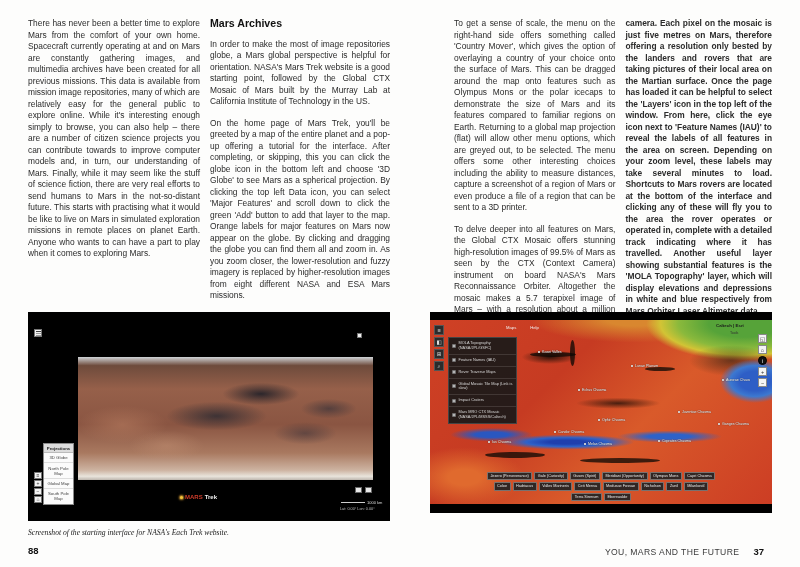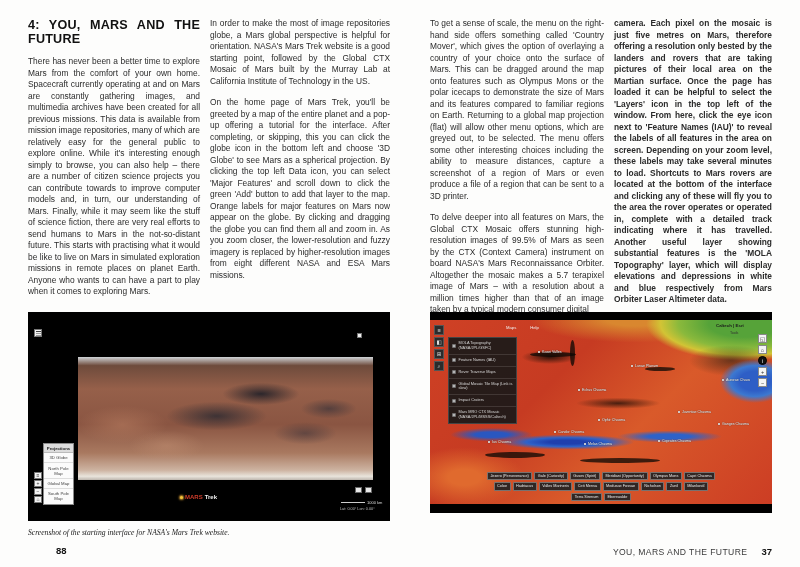--- a/index.html
+++ b/index.html
@@ -10,21 +10,21 @@
   }
   .page { position:absolute; top:0; }
   #left-page  { left:28px;  width:362px; }
   #right-page { left:430px; width:342px; }
 
   
   .cols { display:flex; gap:10px; margin-top:18px; }
   .col  { text-align:justify; font-size:8.4px; line-height:11.5px; color:#2b2b2b; }
   #left-page .col1 { width:172px; }
   #left-page .col2 { width:180px; }
-  #right-page .col1 { width:174px; }
+  #right-page .col1 { width:174px;margin-left:24px; }
   #right-page .col2 { width:158px;font-weight:bold; }
   .col p { margin-bottom:10px; }
   h1 { font-size:12.6px; line-height:14px; font-weight:bold; color:#111;
        letter-spacing:.2px; margin-bottom:10px; }
   h2 { font-size:10.6px; font-weight:bold; color:#111; margin-bottom:9px; }
 
   
   .shot { position:absolute; top:312px; background:#000; overflow:hidden; }
 
   
@@ -114,35 +114,35 @@
   .sc-btn { background:rgba(35,35,35,.92); border:1px solid rgba(255,255,255,.35);
       color:#e6e6e6; font-size:3.8px; line-height:4.4px; padding:1px 2.5px; border-radius:1px; }
   #ctx-bottombar { position:absolute; left:0; top:192px; width:342px; height:9px; background:#000; }
 
   
   .caption { position:absolute; font-family:"Liberation Serif", serif; font-style:italic;
       font-size:7.6px; line-height:10.5px; color:#222; }
   #trek-caption { left:0; top:528px; width:345px; }
   #ctx-caption  { left:0; top:516px; width:336px; }
   .pagenum { position:absolute; top:545px; font-size:9.5px; font-weight:bold; color:#111; }
-  #pn-left  { left:0;margin-left:28px; }
-  #footer-right { position:absolute; top:546px; right:0; display:flex; gap:14px; align-items:baseline; }
+  #pn-left  { left:0; }
+  #footer-right { position:absolute; top:546px; right:8px; display:flex; gap:14px; align-items:baseline; }
   #footer-right .rh { font-size:8.6px; color:#3a3a3a; letter-spacing:.4px; }
   #footer-right .pn { font-size:9.5px; font-weight:bold; color:#111; }
 </style>
 </head>
 <body>
 
 <div class="page" id="left-page">
   <div class="cols">
     <div class="col col1">
-      <h1>4: YOU, MARS AND THE FUTURE</h1>
       <p>There has never been a better time to explore Mars from the comfort of your own home. Spacecraft currently operating at and on Mars are constantly gathering images, and multimedia archives have been created for all previous missions. This data is available from mission image repositories, many of which are relatively easy for the general public to explore online. While it's interesting enough simply to browse, you can also help – there are a number of citizen science projects you can contribute towards to improve computer models and, in turn, our understanding of Mars. Finally, while it may seem like the stuff of science fiction, there are very real efforts to send humans to Mars in the not-so-distant future. This starts with practising what it would be like to live on Mars in simulated exploration missions in remote places on planet Earth. Anyone who wants to can have a part to play when it comes to exploring Mars.</p>
     </div>
     <div class="col col2">
+      <h2>Mars Archives</h2>
       <p>In order to make the most of image repositories globe, a Mars global perspective is helpful for orientation. NASA's Mars Trek website is a good starting point, followed by the Global CTX Mosaic of Mars built by the Murray Lab at California Institute of Technology in the US.</p>
       <p>On the home page of Mars Trek, you'll be greeted by a map of the entire planet and a pop-up offering a tutorial for the interface. After completing, or skipping, this you can click the globe icon in the bottom left and choose '3D Globe' to see Mars as a spherical projection. By clicking the top left Data icon, you can select 'Major Features' and scroll down to click the green 'Add' button to add that layer to the map. Orange labels for major features on Mars now appear on the globe. By clicking and dragging the globe you can find them all and zoom in. As you zoom closer, the lower-resolution and fuzzy imagery is replaced by higher-resolution images from eight different NASA and ESA Mars missions.</p>
     </div>
   </div>
 
   <div class="shot" id="trek-shot">
     <div id="trek-map"></div>
 
     <div class="trek-sq" id="trek-menu-btn">
       <div class="hamburger"></div>
@@ -174,21 +174,21 @@
 
     <div class="trek-mini" style="left:327px;"></div>
     <div class="trek-mini" style="left:337px;"></div>
 
     <div id="trek-scale">
       <span class="bar"></span><span>1000 km</span>
     </div>
     <div id="trek-coords">Lat: 0.00°  Lon: 0.00°</div>
   </div>
 
-  <div class="caption" id="trek-caption">Screenshot of the starting interface for NASA's Mars Trek website.</div>
+  <div class="caption" id="trek-caption">Screenshot of the starting interface for NASA's Each Trek website.</div>
   <div class="pagenum" id="pn-left">88</div>
 </div>
 
 <div class="page" id="right-page">
   <div class="cols">
     <div class="col col1">
       <p>To get a sense of scale, the menu on the right-hand side offers something called 'Country Mover', which gives the option of overlaying a country of your choice onto the surface of Mars. This can be dragged around the map onto features such as Olympus Mons or the polar icecaps to demonstrate the size of Mars and its features compared to familiar regions on Earth. Returning to a global map projection (flat) will allow other menu options, which are greyed out, to be selected. The menu offers some other interesting choices including the ability to measure distances, capture a screenshot of a region of Mars or even produce a file of a region that can be sent to a 3D printer.</p>
       <p>To delve deeper into all features on Mars, the Global CTX Mosaic offers stunning high-resolution images of 99.5% of Mars as seen by the CTX (Context Camera) instrument on board NASA's Mars Reconnaissance Orbiter. Altogether the mosaic makes a 5.7 terapixel image of Mars – with a resolution about a million times higher than that of an image taken by a typical modern consumer digital</p>
     </div>
     <div class="col col2">

